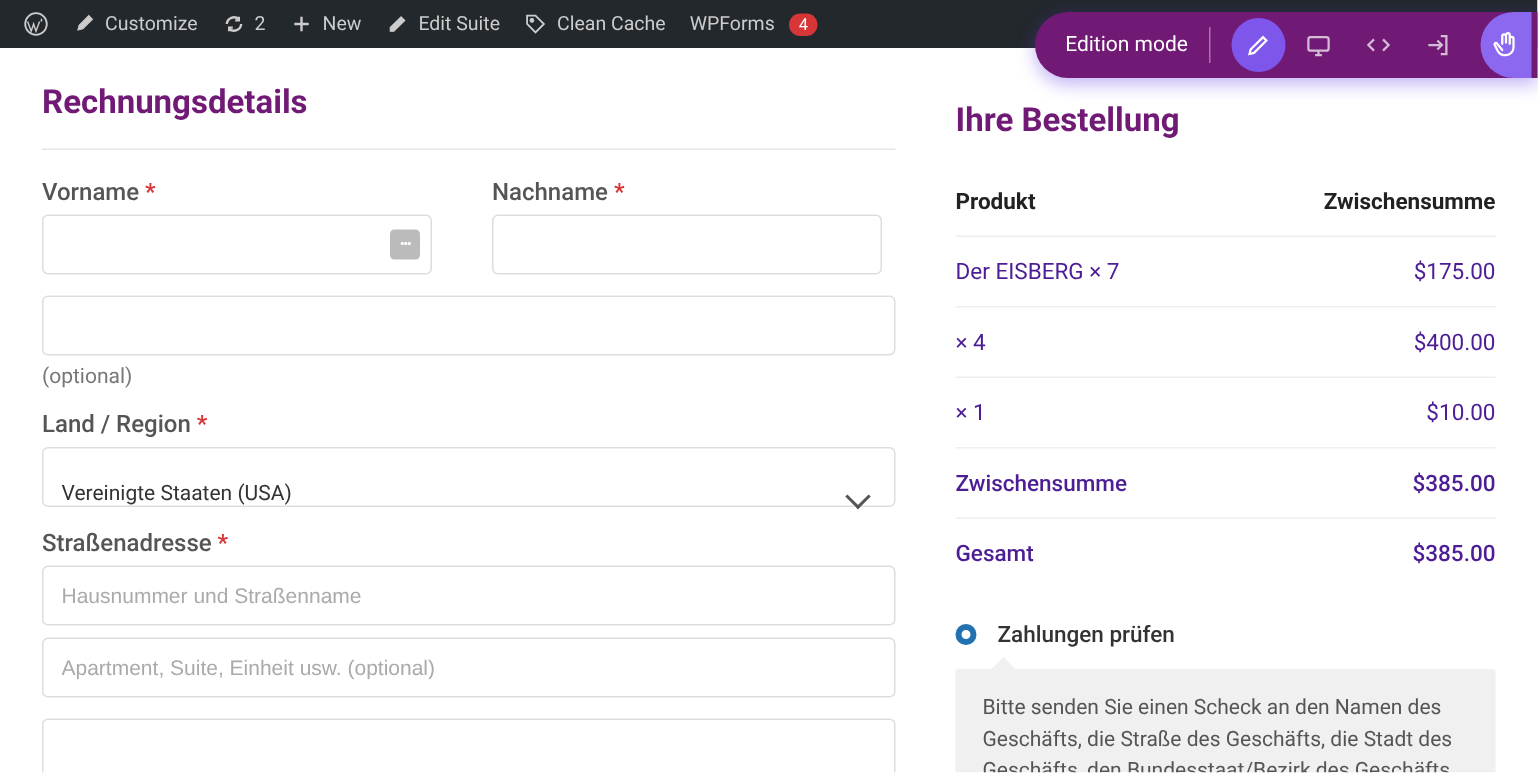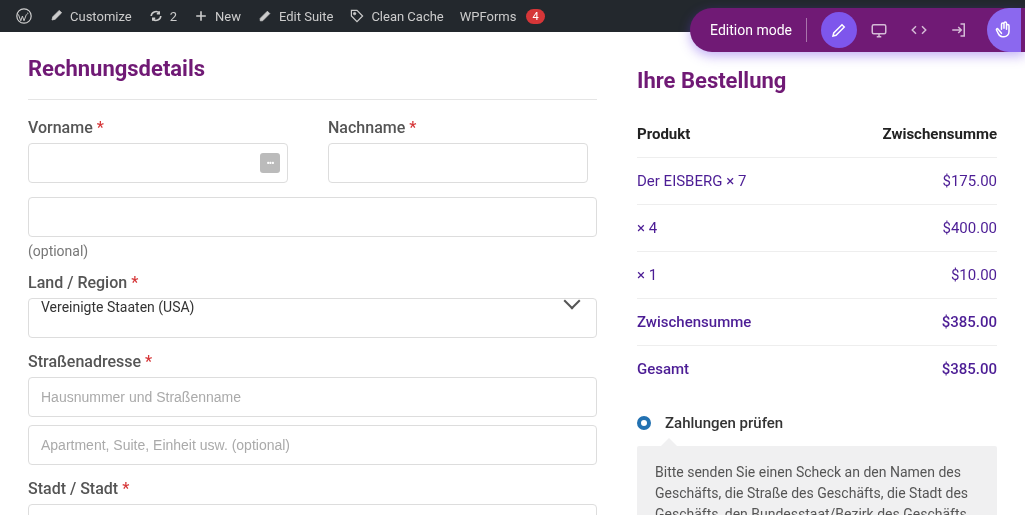--- a/index.html
+++ b/index.html
@@ -25,21 +25,21 @@
 .col-right { width: 360px; padding-top: 12px; }
 
 h2 { font-size: 22px; font-weight: 700; color: #701a75; margin-bottom: 18px; }
 .rule { border-bottom: 1px solid #e5e5e5; margin-bottom: 18px; }
 
 .row2 { display: flex; gap: 40px; }
 .field { margin-bottom: 14px; flex: 1; }
 .field label { display: block; font-size: 16px; color: #555; font-weight: 500; margin-bottom: 6px; }
 .req { color: #d63638; }
 .field input[type=text], .field .select { width: 100%; height: 40px; border: 1px solid #ddd; border-radius: 4px; padding: 0 12px; font-size: 14px; background: #fff; color: #333; }
-.field .select { display: flex; align-items: flex-start; justify-content: space-between; cursor: pointer; }
+.field .select { display: flex; align-items: flex-end; justify-content: space-between; cursor: pointer; }
 .field input::placeholder { color: #aaa; }
 .optional-note { color: #777; font-size: 14px; margin-top: -8px; margin-bottom: 14px; }
 
 .vname-wrap { position: relative; width: 260px; }
 .vname-wrap input { width: 100%; }
 .autofill-icon { position: absolute; right: 8px; top: 10px; width: 20px; height: 20px; background: #bbb; border-radius: 3px; display: flex; align-items: center; justify-content: center; color: #fff; font-size: 10px; letter-spacing: -1px; }
 .col-right h2 { margin-bottom: 18px; }
 .order-row { display: flex; justify-content: space-between; padding: 14px 0; border-bottom: 1px solid #eee; font-size: 15px; color: #4c1d95; }
 .order-row.head { font-weight: 700; color: #222; }
 .order-row.sum { font-weight: 500; }
@@ -165,21 +165,20 @@
 
     <div class="field">
       <label><span>Straßenadresse</span> <span class="req">*</span></label>
       <input type="text" placeholder="Hausnummer und Straßenname" style="">
     </div>
     <div class="field" style="margin-top:-6px">
       <input type="text" placeholder="Apartment, Suite, Einheit usw. (optional)" style="">
     </div>
 
     <div class="field">
-      <label><span>Stadt / Stadt</span> <span class="req">*</span></label>
       <input type="text" style="">
     </div>
   </div>
 
   <div class="col-right">
     <h2>Ihre Bestellung</h2>
     <div class="order-row head">
       <span>Produkt</span>
       <span>Zwischensumme</span>
     </div>

